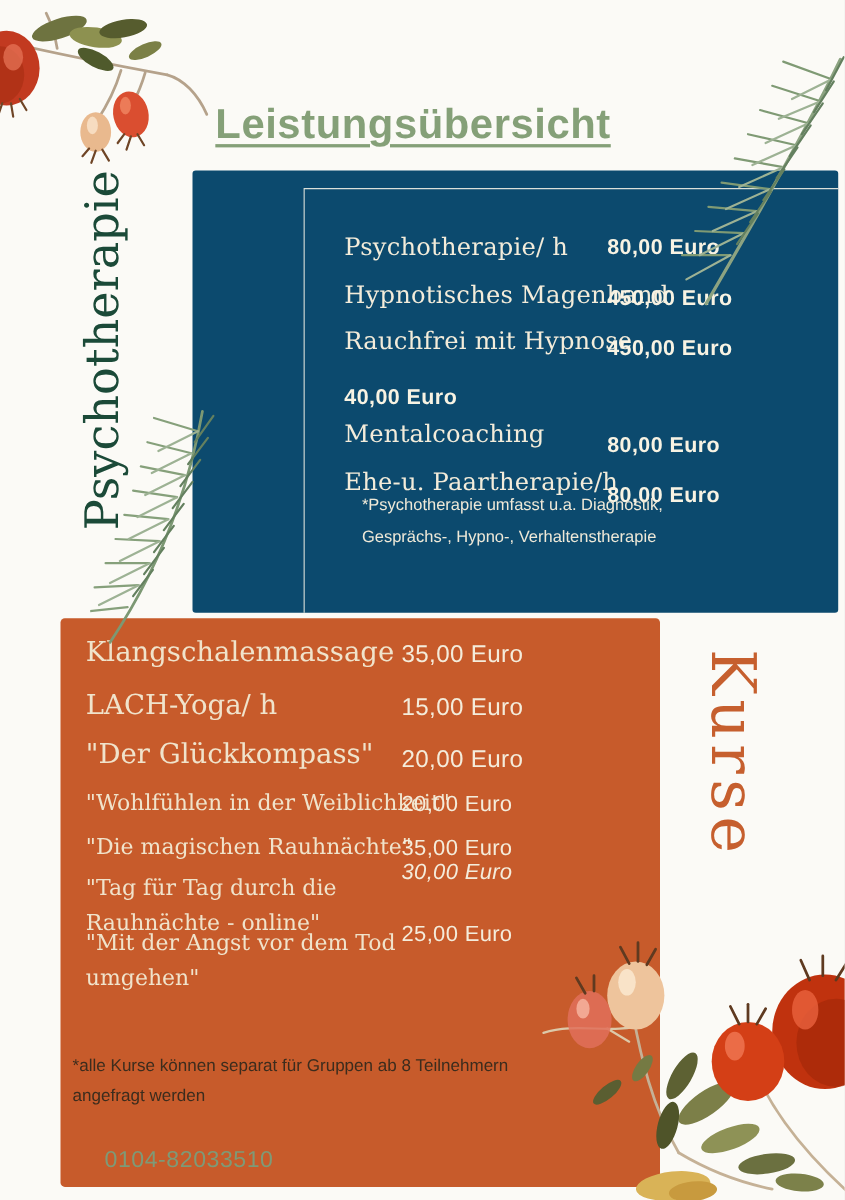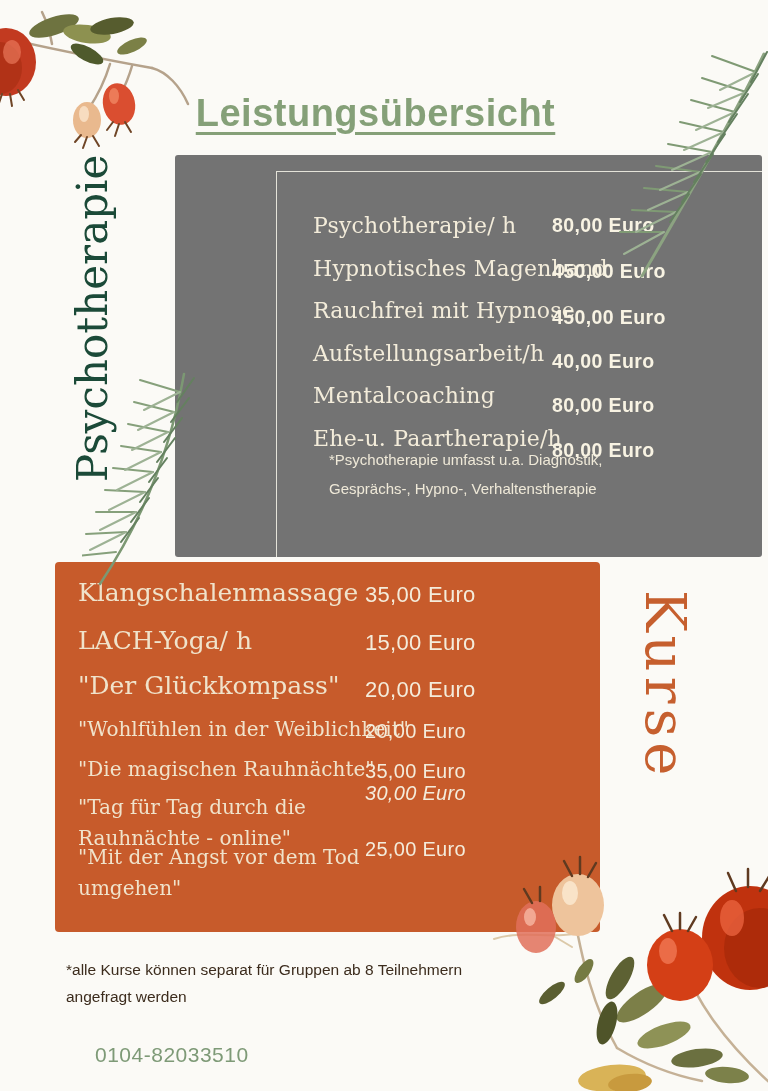--- a/index.html
+++ b/index.html
@@ -12,21 +12,21 @@
   
   .title {
     position:absolute; top:92px; left:168px; width:415px; z-index:4;
     text-align:center; font-size:38px; font-weight:bold; letter-spacing:.5px;
     color:#85a078;
     text-decoration:underline; text-decoration-thickness:3px; text-underline-offset:6px;
   }
   
   .panel-green {
     position:absolute; left:175px; top:155px; width:587px; height:402px;
-    background:#737373; border-radius:3px; z-index:1;
+    background:#0c4a6e; border-radius:3px; z-index:1;
   }
   .inner-border {
     position:absolute; left:101px; top:16px; right:0; bottom:0;
     border-top:1.5px solid rgba(238,237,226,.92);
     border-left:1.5px solid rgba(238,237,226,.92);
   }
   .services { position:absolute; left:138px; top:58px; width:445px; }
   .service-row { display:flex; align-items:flex-start; height:42.5px; }
   .service-label {
     width:239px; font-family:"DejaVu Serif","Liberation Serif",serif;
@@ -53,21 +53,21 @@
     font-size:42px; color:#1b4a38; line-height:86px; text-align:center;
   }
   .side-kurse {
     position:absolute; left:618px; top:578px; width:94px; height:215px; z-index:4;
     writing-mode:vertical-rl;
     font-family:"DejaVu Serif","Liberation Serif",serif;
     font-size:56px; color:#c65f2e; letter-spacing:5px; line-height:94px; text-align:center;
   }
   
   .panel-orange {
-    position:absolute; left:55px; top:562px; width:545px; height:370px;
+    position:absolute; left:55px; top:562px; width:545px; height:517px;
     background:#c75b2b; border-radius:4px; z-index:1;
   }
   .k-label {
     position:absolute; left:23px;
     font-family:"DejaVu Serif","Liberation Serif",serif;
     color:#f0e3cb; white-space:pre-line; line-height:1.55;
   }
   .k-label.lg { font-size:25px; }
   .k-label.sm { font-size:20px; }
   .k-price {
@@ -118,21 +118,20 @@
       </div>
       <div class="service-row">
         <span class="service-label">Hypnotisches Magenband</span>
         <span class="service-price">450,00 Euro</span>
       </div>
       <div class="service-row">
         <span class="service-label">Rauchfrei mit Hypnose</span>
         <span class="service-price">450,00 Euro</span>
       </div>
       <div class="service-row">
-        <span class="service-label">Aufstellungsarbeit/h</span>
         <span class="service-price">40,00 Euro</span>
       </div>
       <div class="service-row">
         <span class="service-label">Mentalcoaching</span>
         <span class="service-price">80,00 Euro</span>
       </div>
       <div class="service-row">
         <span class="service-label">Ehe-u. Paartherapie/h</span>
         <span class="service-price">80,00 Euro</span>
       </div>

